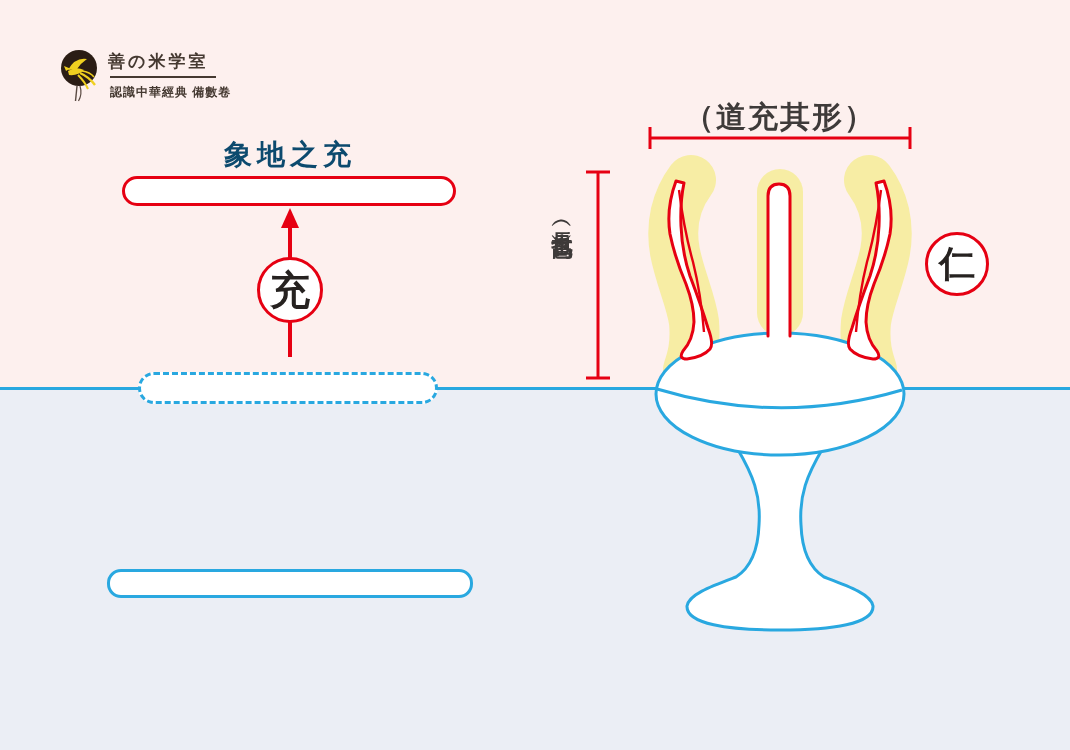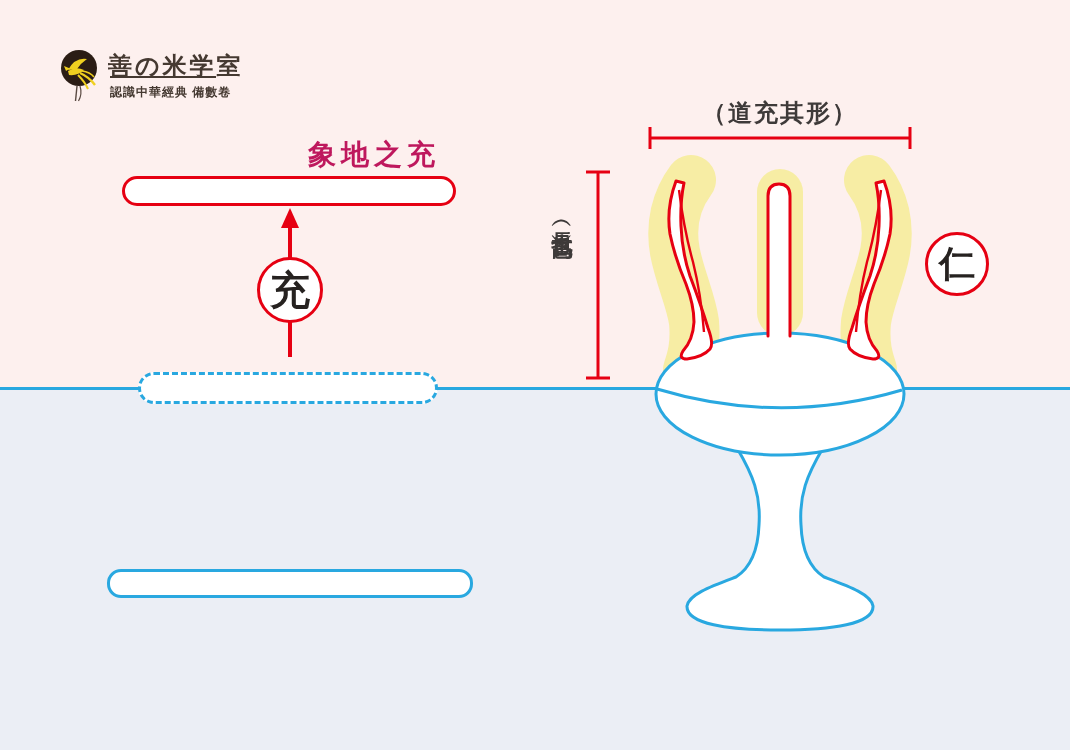--- a/index.html
+++ b/index.html
@@ -6,46 +6,46 @@
   body{font-family:"Liberation Sans","DejaVu Sans",sans-serif;}
   #canvas{position:relative;width:1070px;height:750px;overflow:hidden;background:#fdf0ee;}
   .abs{position:absolute;}
 
   
   #ground-region{left:0;top:389px;width:1070px;height:361px;background:#ebeef5;}
   #ground-line{left:0;top:387px;width:1070px;height:3px;background:#29a8e0;z-index:1;}
 
   
   #logo{left:56px;top:44px;width:300px;height:60px;z-index:3;}
-  #logo-title{position:absolute;left:52px;top:6px;font-size:24px;font-weight:700;
+  #logo-title{position:absolute;left:52px;top:6px;font-size:17px;font-weight:700;
     color:#453931;letter-spacing:3px;white-space:nowrap;}
   #logo-underline{position:absolute;left:54px;top:32px;width:106px;height:2px;background:#453931;}
   #logo-subtitle{position:absolute;left:54px;top:40px;font-size:12px;font-weight:700;
     color:#453931;letter-spacing:1px;white-space:nowrap;}
 
   
   .pill{background:#ffffff;border-radius:16px;z-index:3;}
   #earth-bar-red{left:122px;top:176px;width:328px;height:24px;border:3px solid #e60012;border-radius:15px;}
   #buried-bar-dashed{left:138px;top:372px;width:294px;height:26px;border:3px dashed #29a8e0;}
   #ground-bar-blue{left:107px;top:569px;width:360px;height:23px;border:3px solid #29a8e0;border-radius:14px;}
 
   
-  #left-title{left:140px;top:136px;width:300px;text-align:right;font-size:28px;font-weight:600;
-    color:#be185d;letter-spacing:5px;z-index:3;}
+  #left-title{left:140px;top:136px;width:300px;text-align:center;font-size:28px;font-weight:600;
+    color:#0c4a6e;letter-spacing:5px;z-index:3;}
   #arrow-head{left:281px;top:208px;width:0;height:0;border-left:9px solid transparent;
     border-right:9px solid transparent;border-bottom:20px solid #e60012;z-index:3;}
   #arrow-shaft{left:288px;top:227px;width:4px;height:31px;background:#e60012;z-index:3;}
   .char-circle{width:60px;height:60px;border:3px solid #e60012;border-radius:50%;background:#fff;
     display:flex;align-items:center;justify-content:center;z-index:3;}
   #chong-circle{left:257px;top:257px;}
   #chong-circle .ch{font-size:40px;font-weight:600;color:#262220;line-height:1;}
   #arrow-tail{left:288px;top:322px;width:4px;height:35px;background:#e60012;z-index:3;}
 
   
-  #width-label{left:630px;top:97px;width:300px;text-align:center;font-size:24px;font-weight:600;
+  #width-label{left:630px;top:97px;width:300px;text-align:center;font-size:30px;font-weight:600;
     color:#3e3a39;letter-spacing:2px;z-index:3;}
   #height-label{left:548px;top:213px;height:140px;writing-mode:vertical-rl;text-orientation:mixed;
     font-size:21px;font-weight:600;color:#3e3a39;letter-spacing:2px;z-index:3;}
   #ren-circle{left:925px;top:232px;width:58px;height:58px;}
   #ren-circle .ch{font-size:36px;font-weight:600;color:#262220;line-height:1;}
 
   #figure-layer{left:0;top:0;width:1070px;height:750px;z-index:2;pointer-events:none;}
 </style>
 </head>
 <body>

